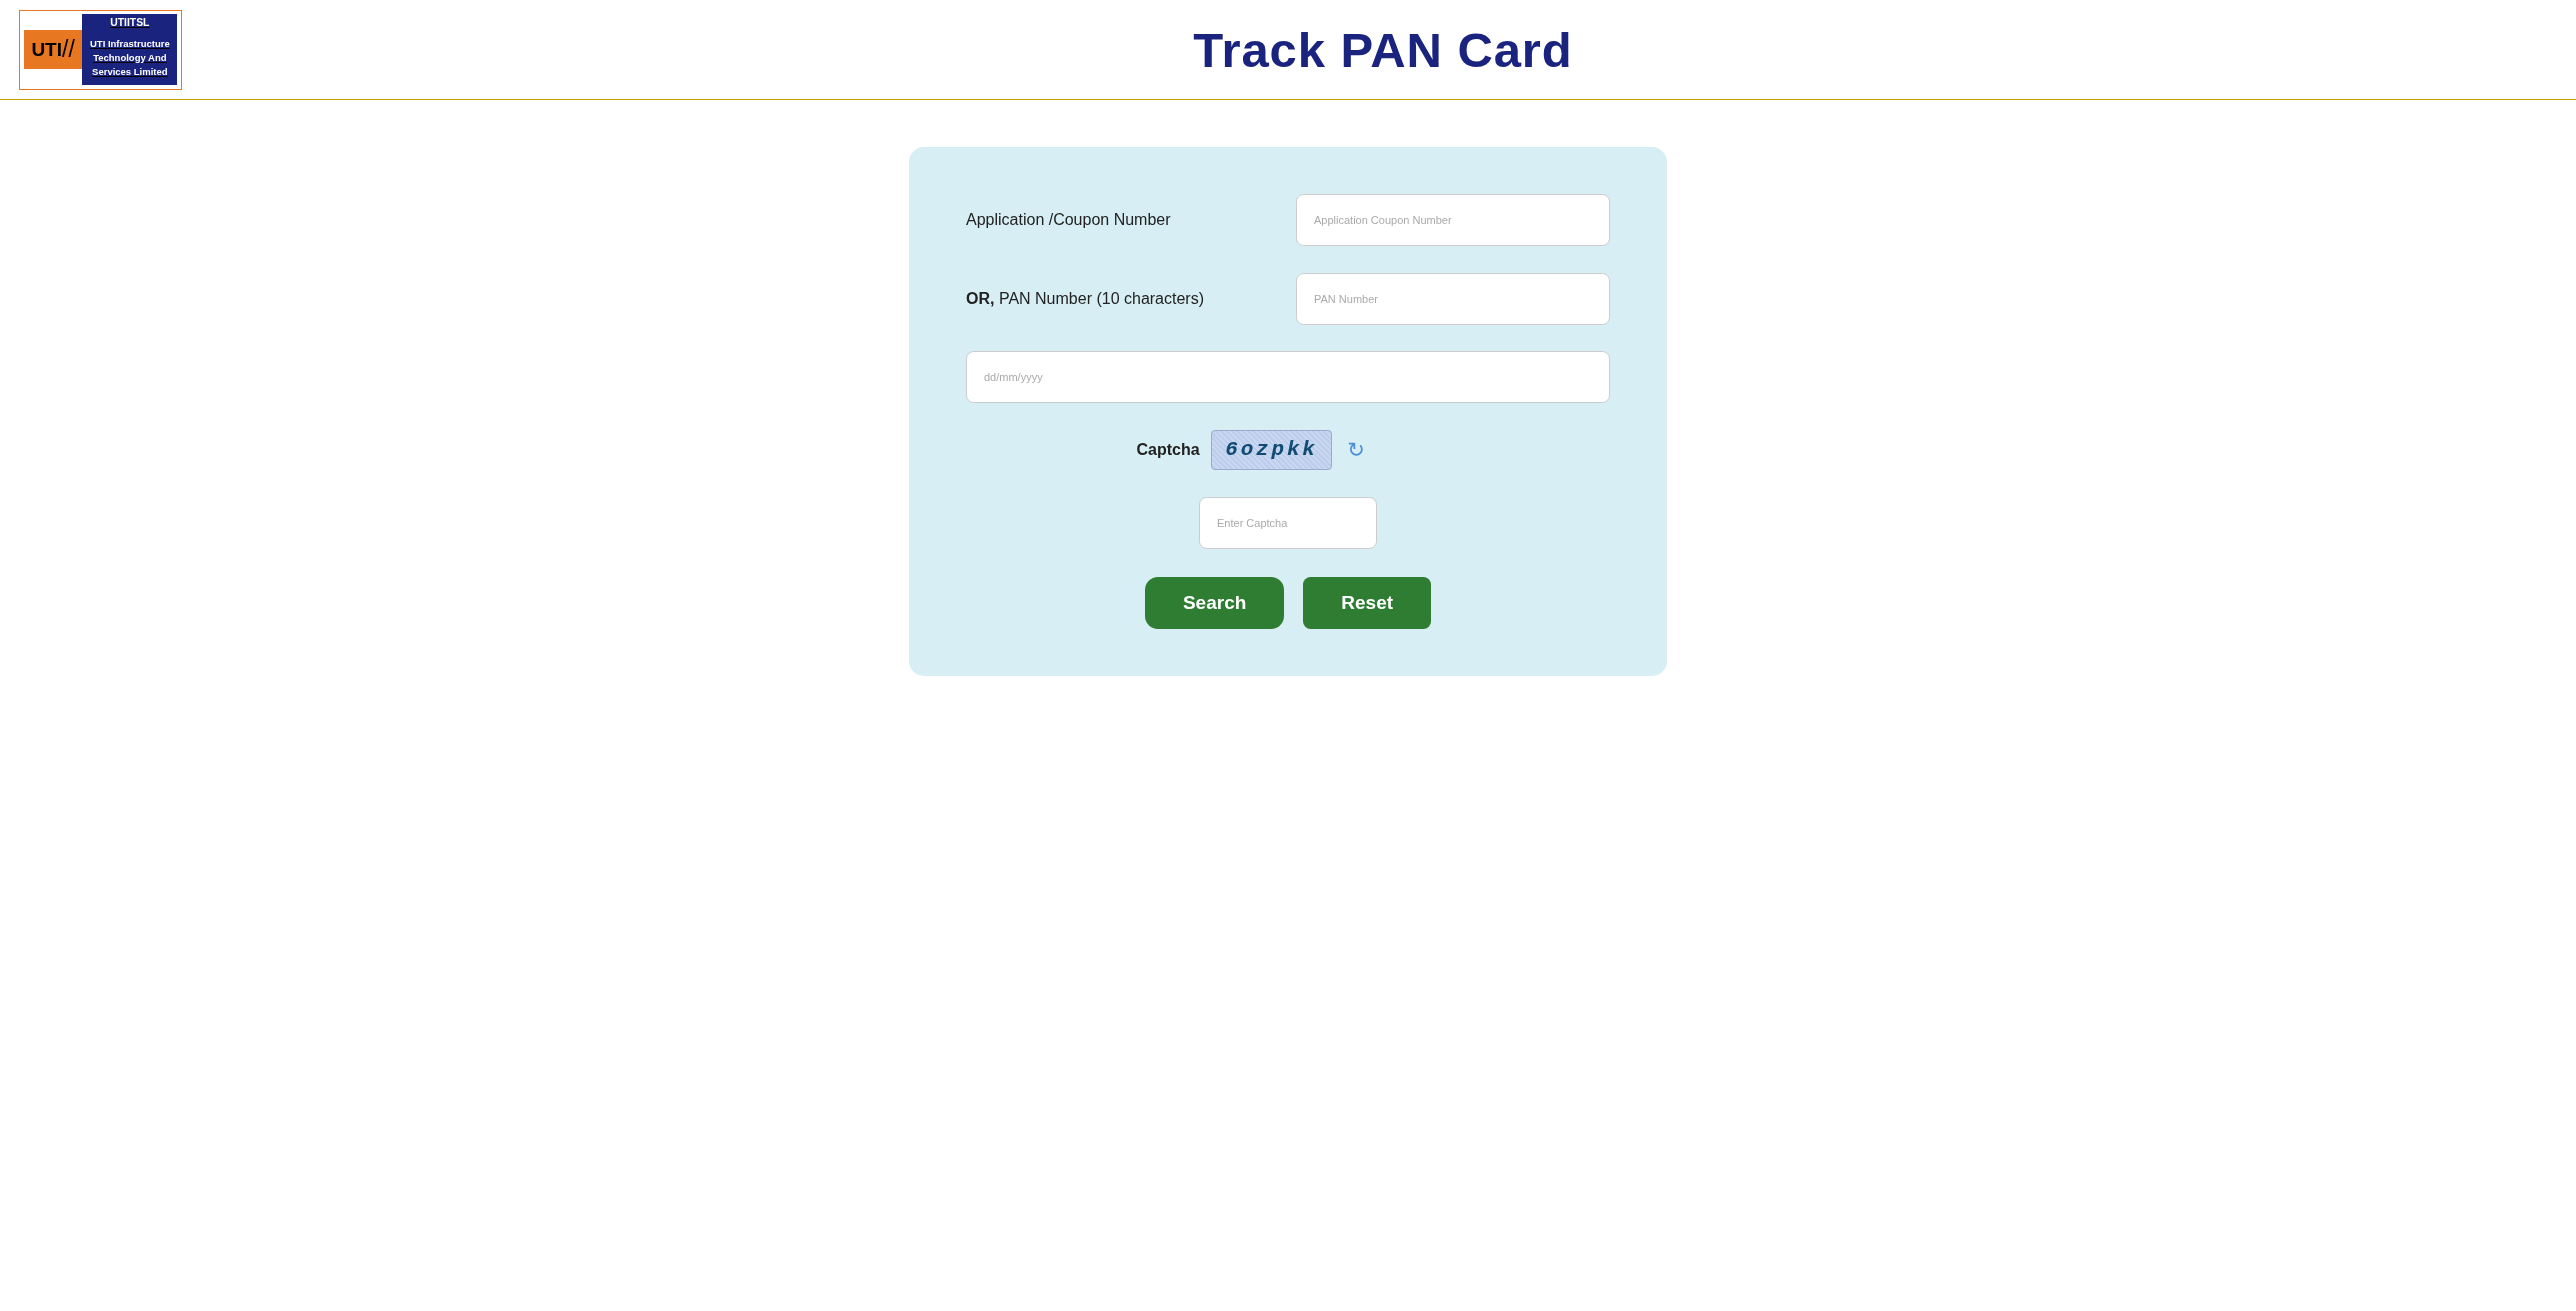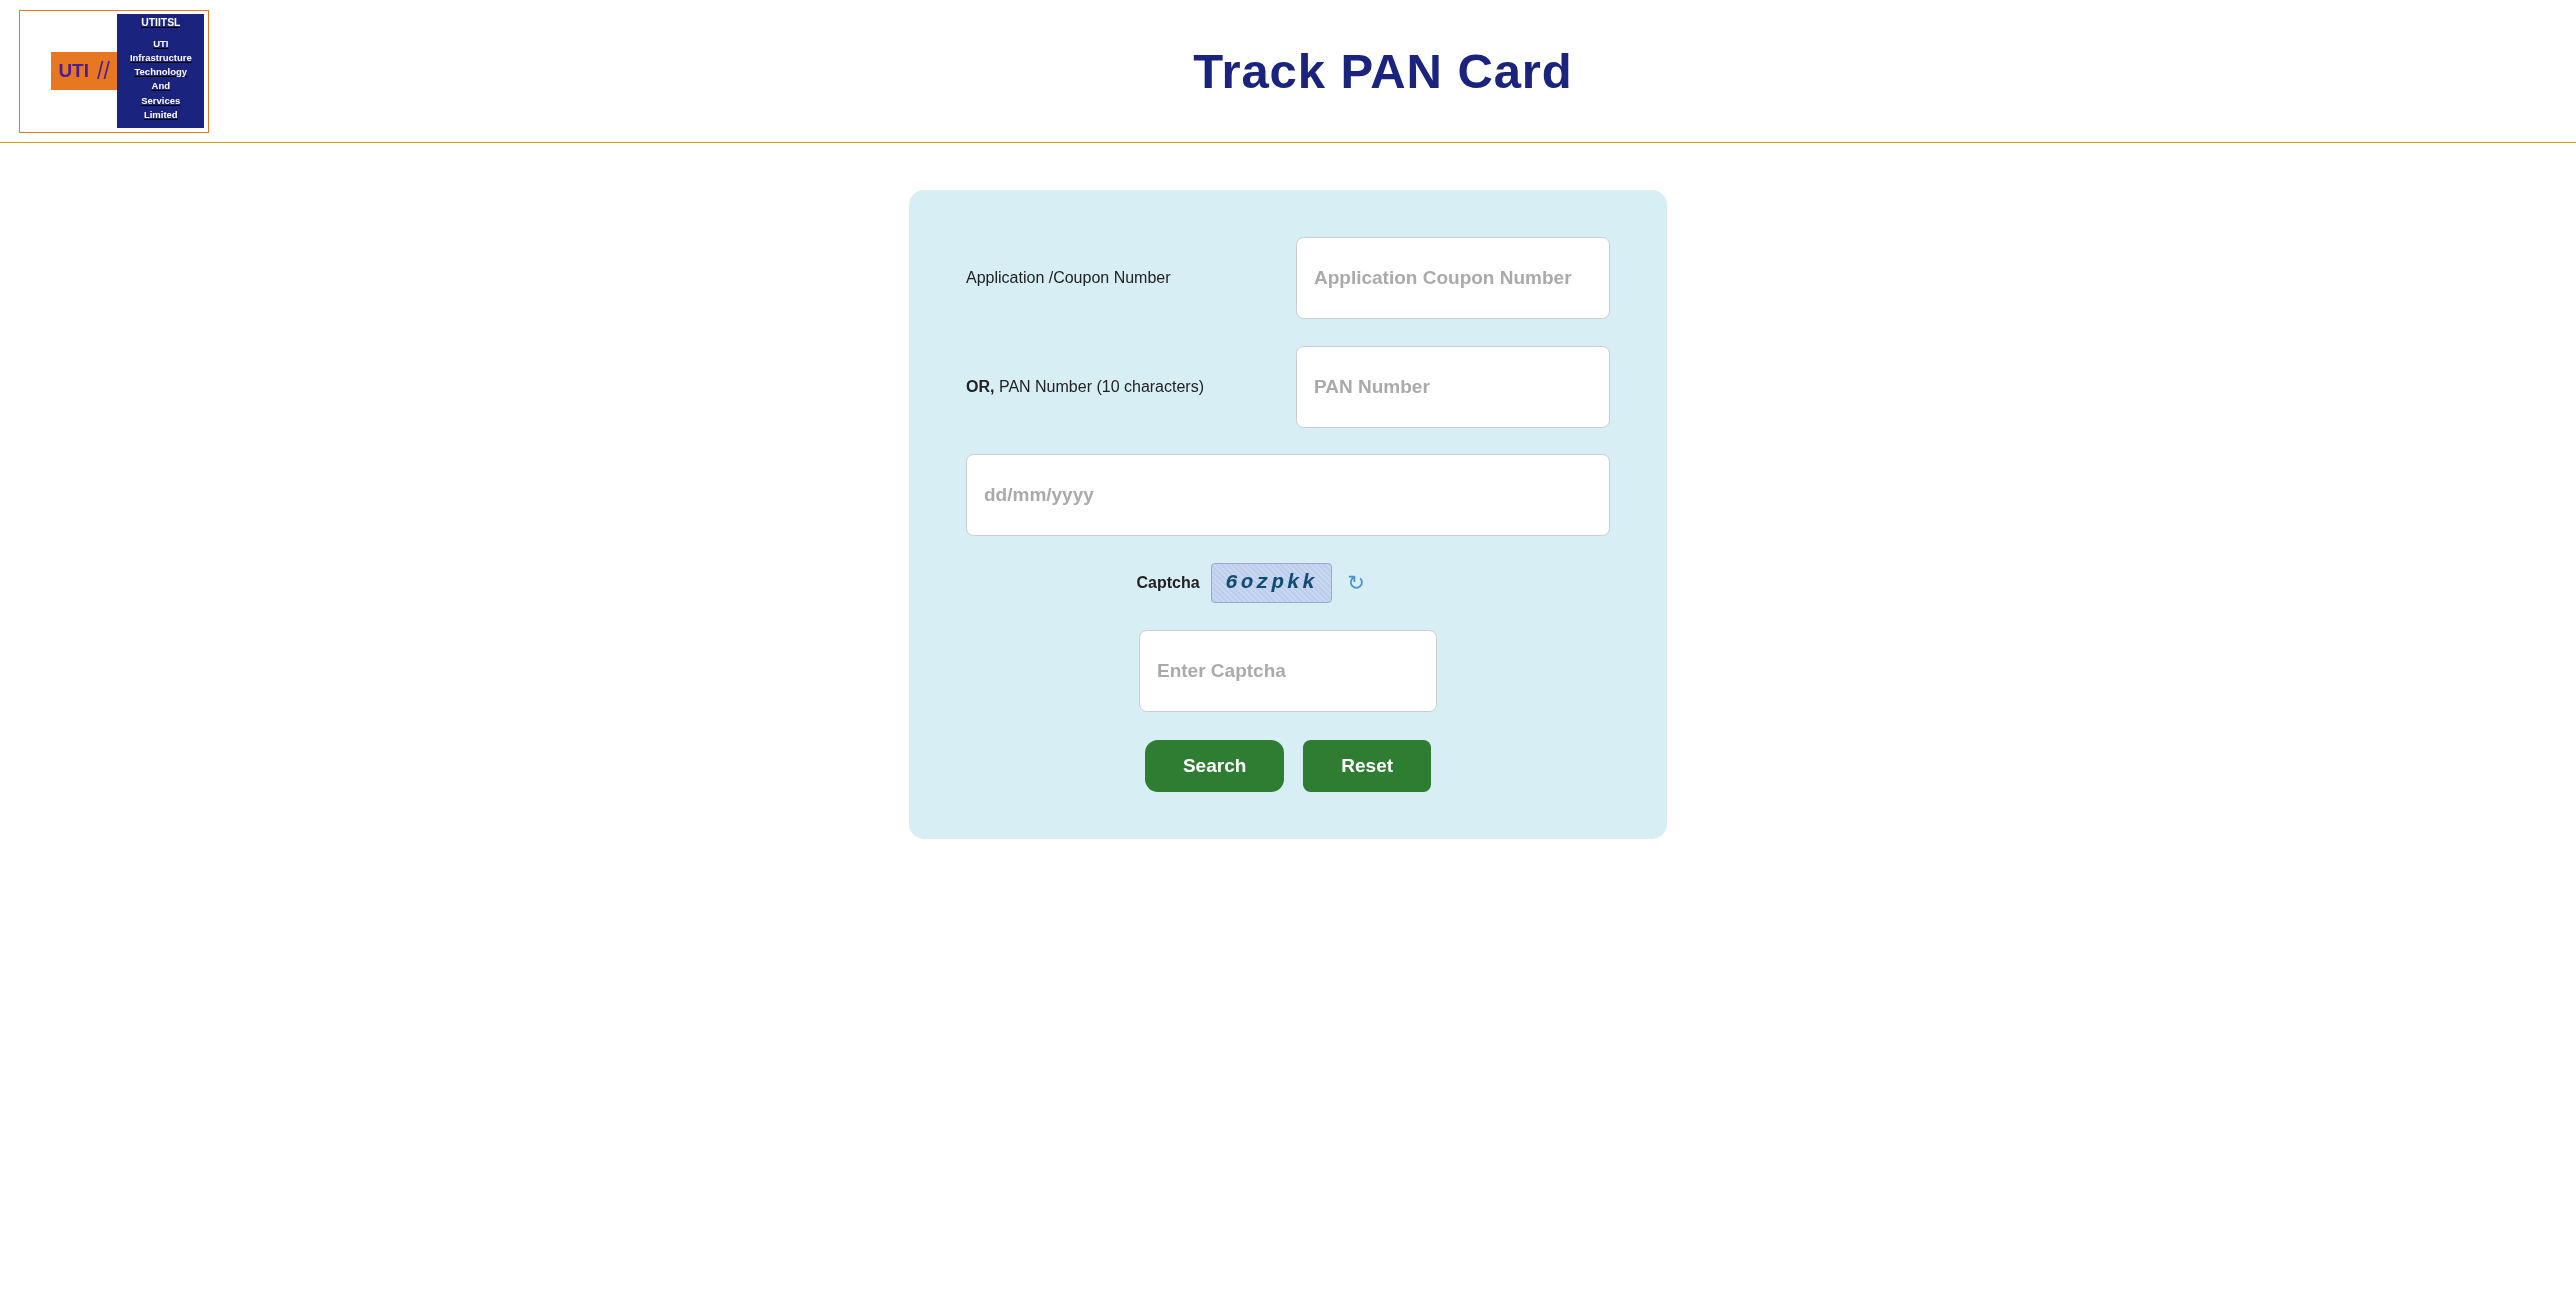--- a/index.html
+++ b/index.html
@@ -32,28 +32,27 @@
     .logo-box {
       display: flex;
       align-items: center;
       border: 1.9px solid #e87722;
       background: #fff;
       padding: 3.8px;
     }
 
     .logo-uti-part {
       background: #e87722;
-      color: #4c1d95;
+      color: #000000;
       font-weight: bold;
       font-size: 21px;
       padding: 5.7px 7.6px;
       display: flex;
       align-items: center;
-      gap: 8px;
-      margin-left: 27px;
+      gap: 0;
     }
 
     .logo-text-right {
       background: #1a237e;
       color: #fff;
       font-size: 9.5px;
       font-weight: bold;
       padding: 5.7px 7.6px;
       text-align: center;
       line-height: 1.5;
@@ -121,28 +120,27 @@
       flex-shrink: 0;
       line-height: 1.5;
     }
 
     .form-label .or-text {
       font-weight: bold;
     }
 
     .form-input {
       flex: 1;
-      padding: 29px 17px;
+      padding: 19px 17px;
       border: 0.9px solid #ccc;
       border-radius: 7.6px;
       background: #fff;
-      font-size: 19px;
+      font-size: 11px;
       color: #333;
       outline: none;
-      font-weight: bold;
     }
 
     .form-input::placeholder {
       color: #aaa;
     }
 
     
     .captcha-label-group {
       display: flex;
       align-items: center;

